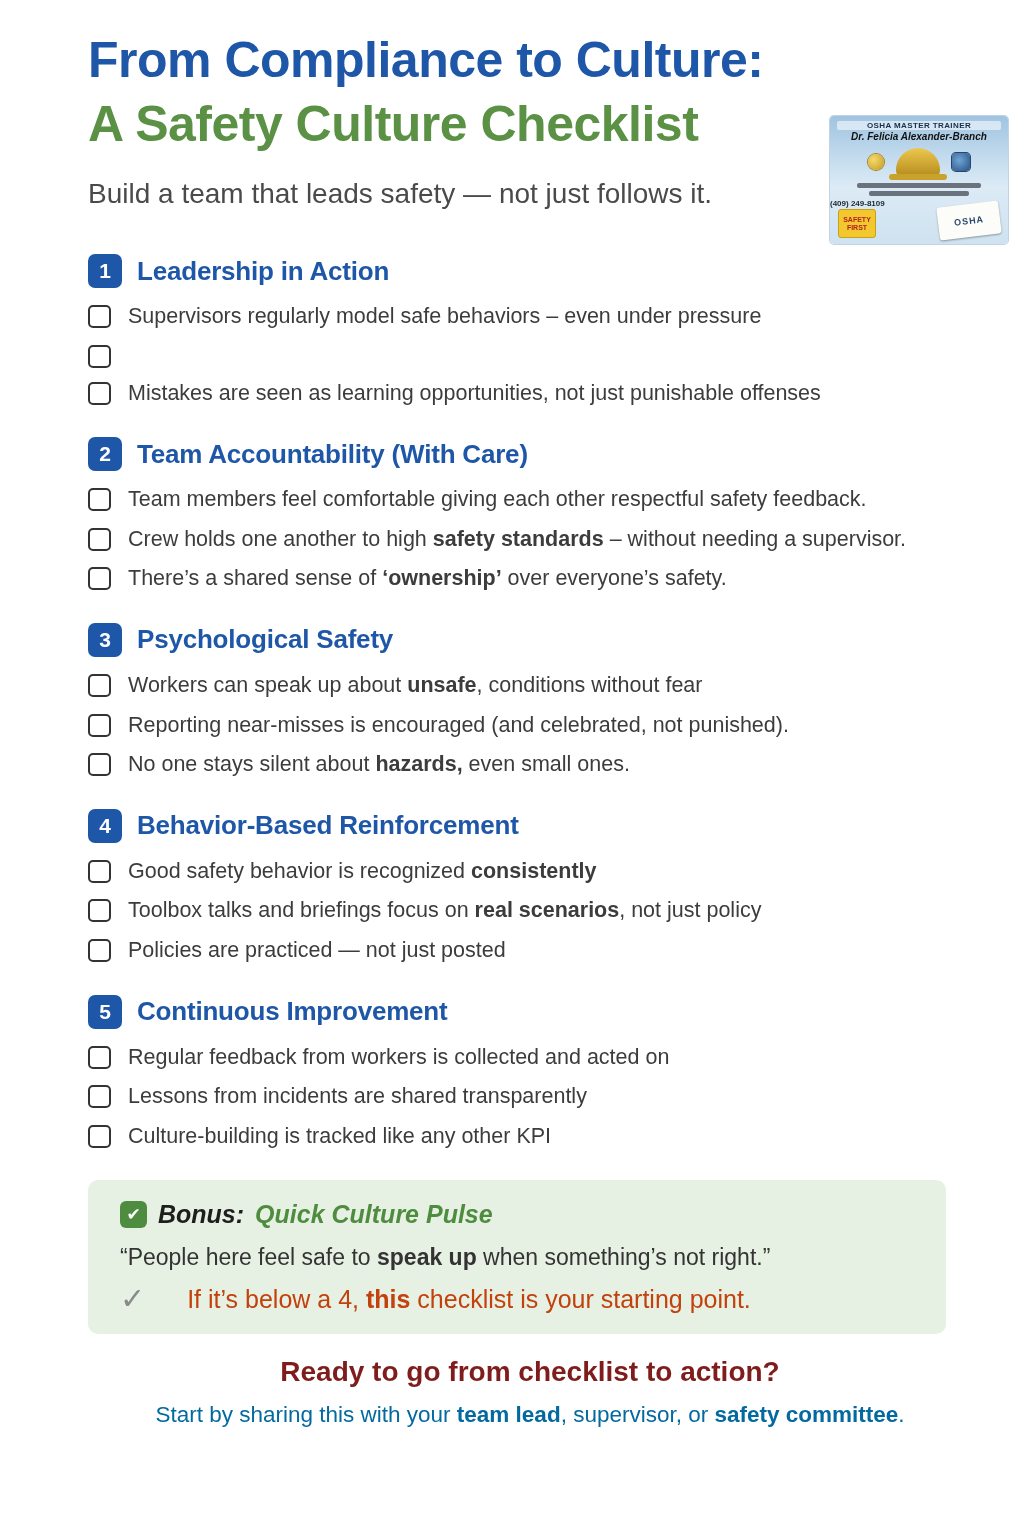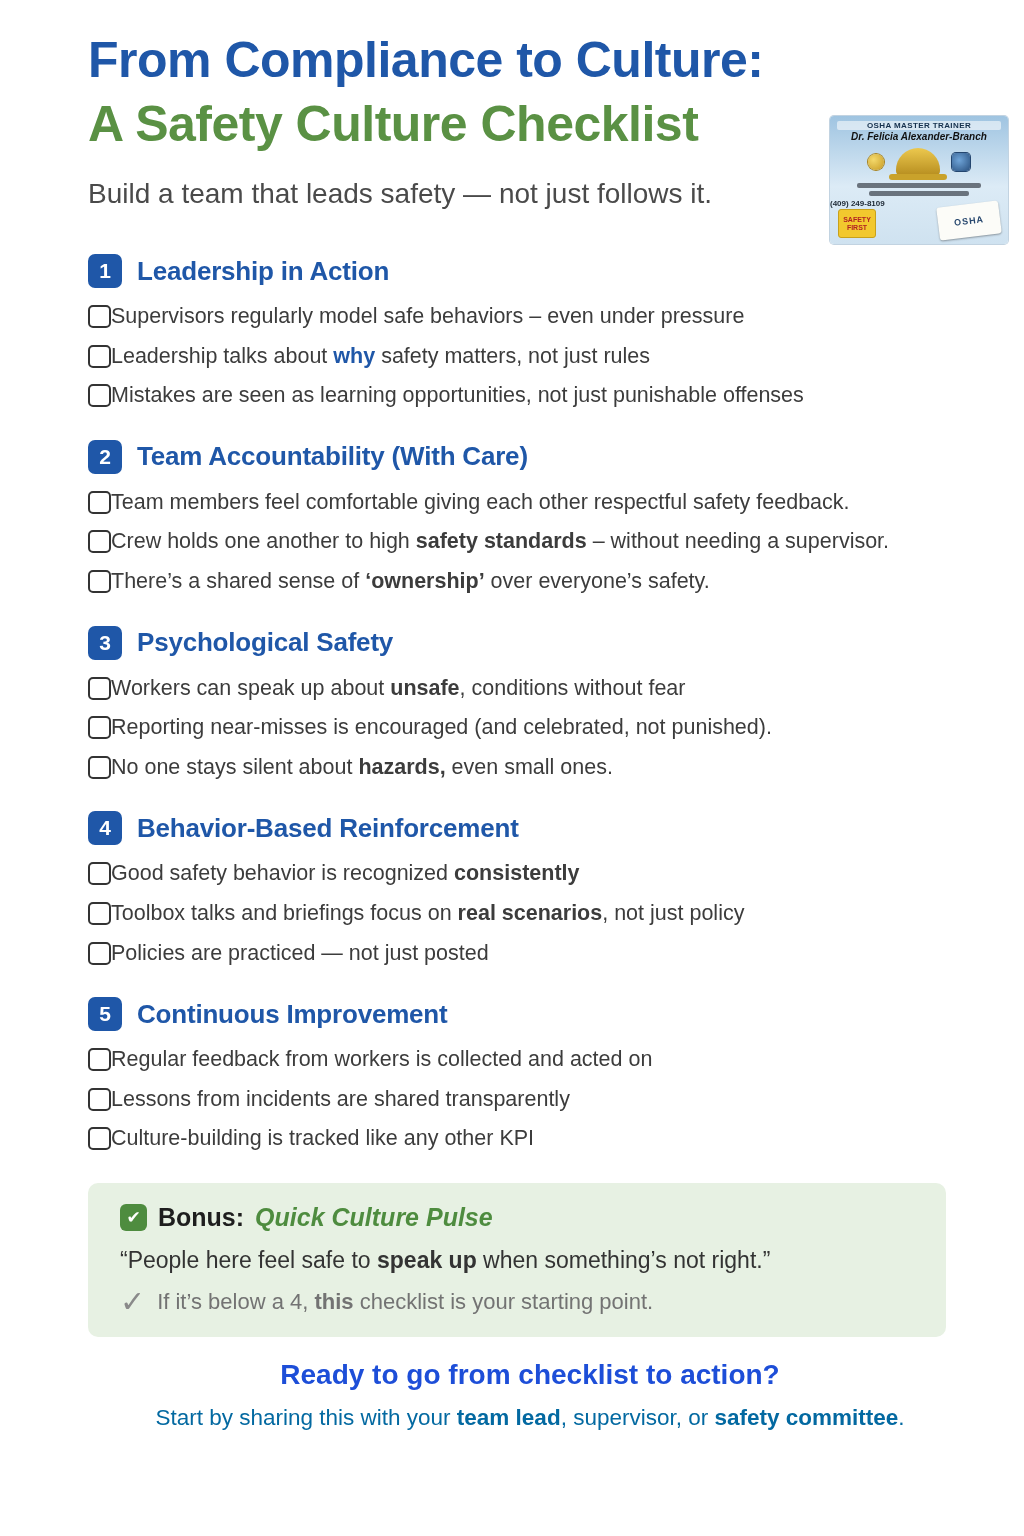--- a/index.html
+++ b/index.html
@@ -34,41 +34,41 @@
     transform:rotate(-7deg);box-shadow:0 1px 2px rgba(0,0,0,.35);display:flex;align-items:center;justify-content:center;
     font-size:9px;font-weight:700;color:#27476e;letter-spacing:1px;}
 
   
   .sections{margin-top:44px;}
   .section{margin-bottom:30px;}
   .sec-head{display:flex;align-items:center;gap:15px;margin-bottom:14px;}
   .sec-num{width:34px;height:34px;border-radius:7px;background:#1f57a8;color:#fff;font-size:21px;font-weight:700;
     display:flex;align-items:center;justify-content:center;flex:0 0 auto;}
   .sec-title{font-size:26px;font-weight:700;color:#1f57a8;letter-spacing:-0.2px;}
-  .item{display:flex;align-items:flex-start;margin-bottom:11px;}
+  .item{display:flex;align-items:flex-start;gap:17px;margin-bottom:11px;}
   .cb{width:23px;height:23px;box-sizing:border-box;border:2.5px solid #333;border-radius:5px;background:#fff;
     flex:0 0 auto;margin-top:3px;cursor:pointer;}
   .item-text{font-size:21.5px;line-height:1.33;color:#3c3c3c;max-width:810px;}
   .b{font-weight:700;}
 
   
   .bonus{margin-top:28px;width:858px;box-sizing:border-box;background:#e7f1e3;border-radius:10px;padding:20px 32px 20px 32px;}
   .bonus-head{display:flex;align-items:center;gap:11px;}
   .bonus-check{width:27px;height:27px;border-radius:6px;background:#4e8c3f;color:#fff;font-size:17px;font-weight:700;
     display:flex;align-items:center;justify-content:center;flex:0 0 auto;}
-  .bonus-prefix{font-size:25px;font-weight:700;color:#1e1e1e;}
+  .bonus-prefix{font-size:25px;font-weight:700;color:#1e1e1e;font-style:italic;}
   .bonus-title{font-size:25px;font-weight:700;color:#4e8c3f;font-style:italic;}
   .bonus-quote{margin-top:15px;font-size:23px;color:#333;}
   .bonus-tip{margin-top:13px;display:flex;align-items:center;gap:12px;}
   .tip-check{font-size:30px;line-height:1;color:#8a8a8a;font-weight:700;flex:0 0 auto;}
-  .tip-text{font-size:22px;color:#737373;}
+  .tip-text{font-size:25px;color:#c2410c;margin-left:30px;}
 
   
   .footer{margin-top:22px;text-align:center;}
-  .footer-cta{font-size:28px;font-weight:700;color:#1d4ed8;}
+  .footer-cta{font-size:28px;font-weight:700;color:#7f1d1d;}
   .footer-line{margin-top:14px;font-size:22.5px;color:#0369a1;}
 </style>
 </head>
 <body>
 
 <div class="page">
 
   <div class="title-1">From Compliance to Culture:</div>
   <div class="title-2">A Safety Culture Checklist</div>
   <div class="subtitle">Build a team that leads safety — not just follows it.</div>
@@ -98,21 +98,20 @@
         <div class="sec-head">
           <span class="sec-num">1</span>
           <span class="sec-title">Leadership in Action</span>
         </div>
         <div class="item">
           <span class="cb"></span>
           <span class="item-text"><span>Supervisors regularly model safe behaviors – even under pressure</span></span>
         </div>
         <div class="item">
           <span class="cb"></span>
-          <span class="item-text"><span>Leadership talks about </span><span class="b" style="color: rgb(31, 87, 168);">why</span><span> safety matters, not just rules</span></span>
         </div>
         <div class="item">
           <span class="cb"></span>
           <span class="item-text"><span>Mistakes are seen as learning opportunities, not just punishable offenses</span></span>
         </div>
       </section>
       <section class="section">
         <div class="sec-head">
           <span class="sec-num">2</span>
           <span class="sec-title">Team Accountability (With Care)</span>

